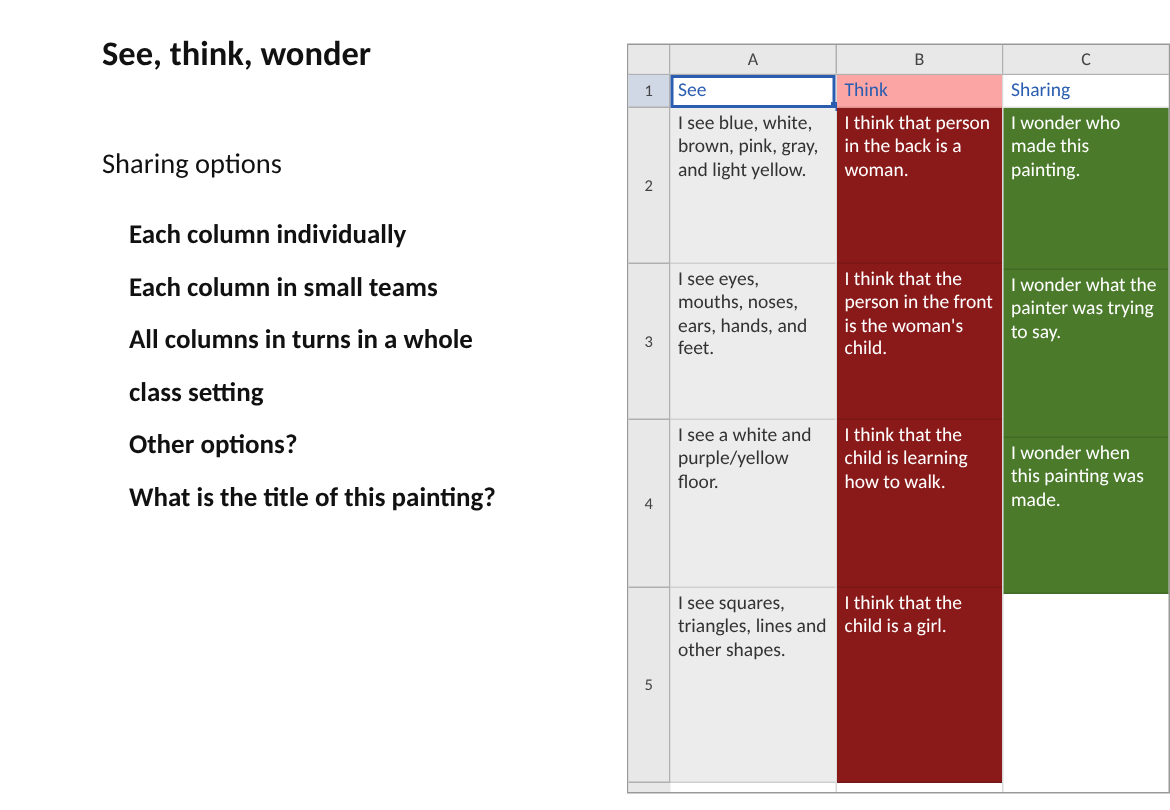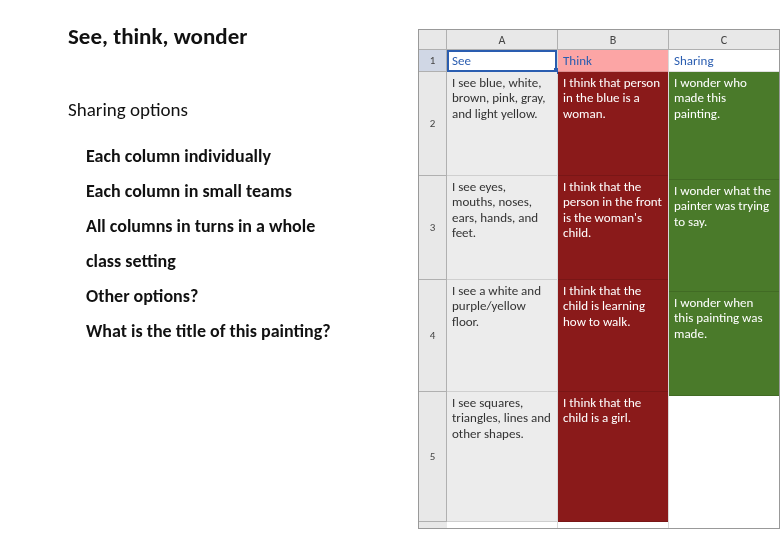--- a/index.html
+++ b/index.html
@@ -64,21 +64,21 @@
       <div class="datacols">
         <div class="datacol col-a">
           <div class="cell hdr sel-cell" style="height:22px">See<div class="fill-handle"></div></div>
           <div class="cell body" style="height:104px">I see blue, white, brown, pink, gray, and light yellow.</div>
           <div class="cell body" style="height:104px">I see eyes, mouths, noses, ears, hands, and feet.</div>
           <div class="cell body" style="height:112px">I see a white and purple/yellow floor.</div>
           <div class="cell body" style="height:130px">I see squares, triangles, lines and other shapes.</div>
         </div>
         <div class="datacol col-b">
           <div class="cell hdr" style="height:22px">Think</div>
-          <div class="cell body" style="height:104px">I think that person in the blue is a woman.</div>
+          <div class="cell body" style="height:104px">I think that person in the back is a woman.</div>
           <div class="cell body" style="height:104px">I think that the person in the front is the woman's child.</div>
           <div class="cell body" style="height:112px">I think that the child is learning how to walk.</div>
           <div class="cell body" style="height:130px">I think that the child is a girl.</div>
         </div>
         <div class="datacol col-c">
           <div class="cell hdr" style="height:22px">Sharing</div>
           <div class="cell body" style="height:108px">I wonder who made this painting.</div>
           <div class="cell body" style="height:112px">I wonder what the painter was trying to say.</div>
           <div class="cell body" style="height:104px">I wonder when this painting was made.</div>
         </div>

